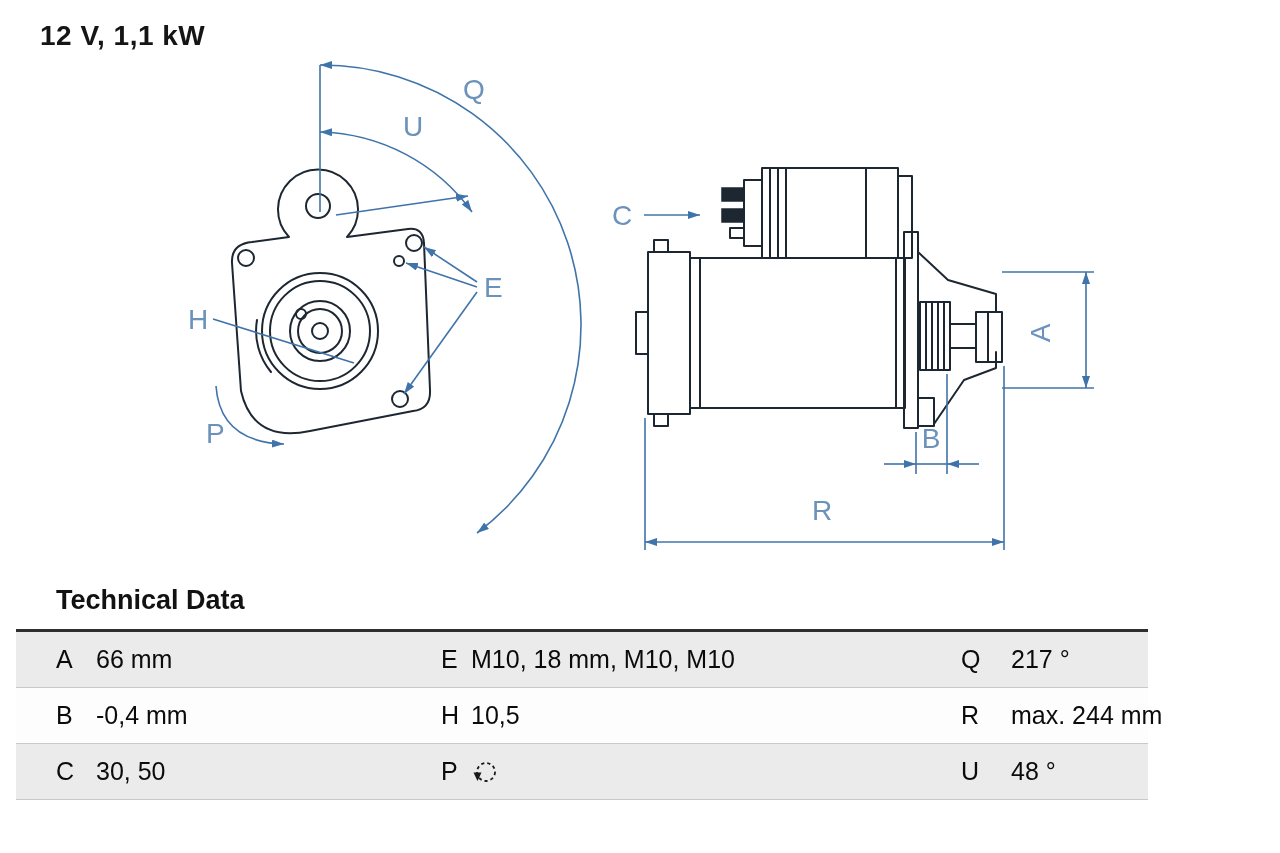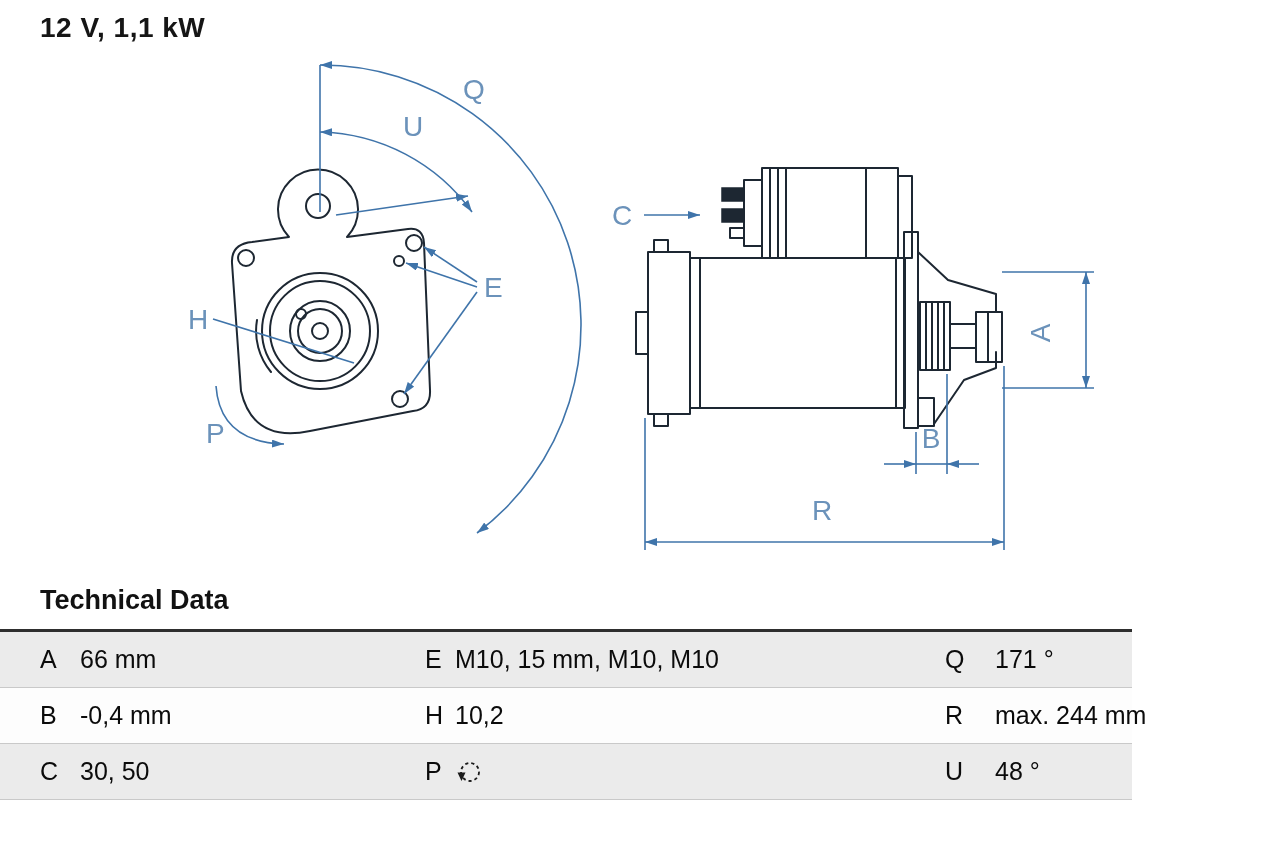--- a/index.html
+++ b/index.html
@@ -1,34 +1,34 @@
 <!DOCTYPE html>
 <html style="--outline: #1d2732; --dimension: #3f74aa; --label: #6b92ba;"><head>
 <meta charset="utf-8">
 <style>
   html,body{margin:0;padding:0;}
   body{
     width:1280px;height:853px;position:relative;background:#ffffff;
     font-family:"Liberation Sans",sans-serif;overflow:hidden;color:#111;
   }
   .spec{
-    position:absolute;top:12px;left:40px;
+    position:absolute;top:20px;left:40px;
     font-size:28px;font-weight:bold;color:#151515;letter-spacing:.5px;
   }
   .drawing{position:absolute;top:0;left:0;}
 
   
   .ol   {fill:none;stroke:var(--outline,#1d2732);stroke-width:2;stroke-linejoin:round;stroke-linecap:round;}
   .olf2 {fill:var(--outline,#1d2732);stroke:var(--outline,#1d2732);stroke-width:1.5;}
   .dim  {fill:none;stroke:var(--dimension,#3f74aa);stroke-width:1.6;}
   .dimfill{fill:var(--dimension,#3f74aa);}
   .dimtxt{fill:var(--label,#6b92ba);font-family:"Liberation Sans",sans-serif;font-size:28px;}
 
   
-  .tech{position:absolute;left:0;top:585px;width:1132px;}
+  .tech{position:absolute;left:16px;top:585px;width:1132px;}
   .tech-title{margin:0 0 13px 40px;font-size:27px;font-weight:bold;color:#121212;}
   .ttable{border-top:3px solid #2e2e2e;}
   .trow{
     display:grid;grid-template-columns:40px 345px 30px 490px 50px auto;
     align-items:center;height:55px;padding-left:40px;
     border-bottom:1px solid #c9c9c9;font-size:25px;color:#0b0b0b;
   }
   .trow:nth-child(odd){background:#ebebeb;}
   .trow:nth-child(even){background:#fdfdfd;}
   .tkey,.tval{display:flex;align-items:center;white-space:nowrap;}
@@ -147,30 +147,30 @@
 </svg>
 
 <section class="tech">
   <h2 class="tech-title">Technical Data</h2>
   <div class="ttable">
 
     <div class="trow">
       <span class="tkey">A</span>
       <span class="tval">66 mm</span>
       <span class="tkey">E</span>
-      <span class="tval">M10, 15 mm, M10, M10</span>
+      <span class="tval">M10, 18 mm, M10, M10</span>
       <span class="tkey">Q</span>
-      <span class="tval">171 °</span>
+      <span class="tval">217 °</span>
     </div>
 
     <div class="trow">
       <span class="tkey">B</span>
       <span class="tval">-0,4 mm</span>
       <span class="tkey">H</span>
-      <span class="tval">10,2</span>
+      <span class="tval">10,5</span>
       <span class="tkey">R</span>
       <span class="tval">max. 244 mm</span>
     </div>
 
     <div class="trow">
       <span class="tkey">C</span>
       <span class="tval">30, 50</span>
       <span class="tkey">P</span>
       <span class="tval">
         <svg width="30" height="30" viewBox="0 0 30 30" aria-hidden="true">

